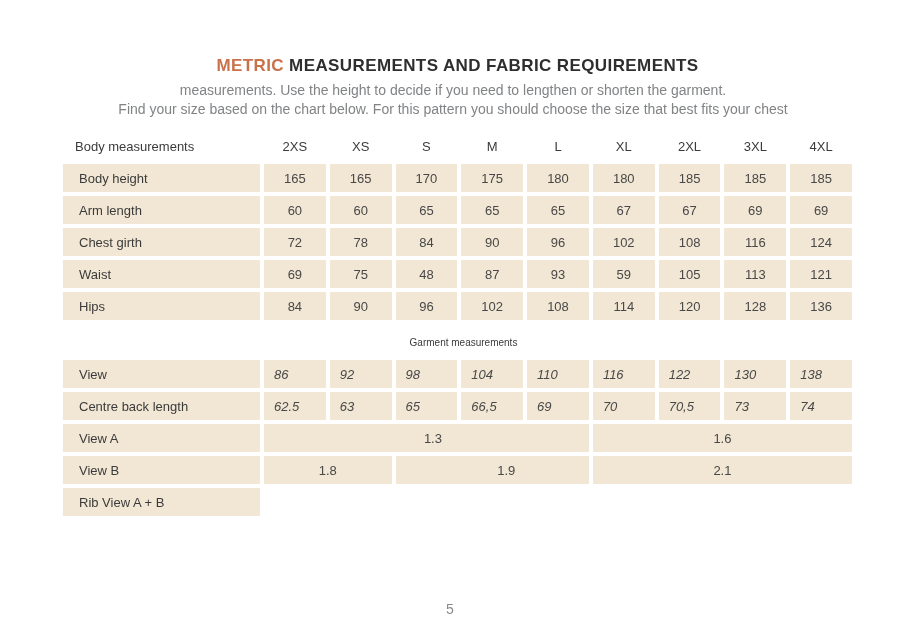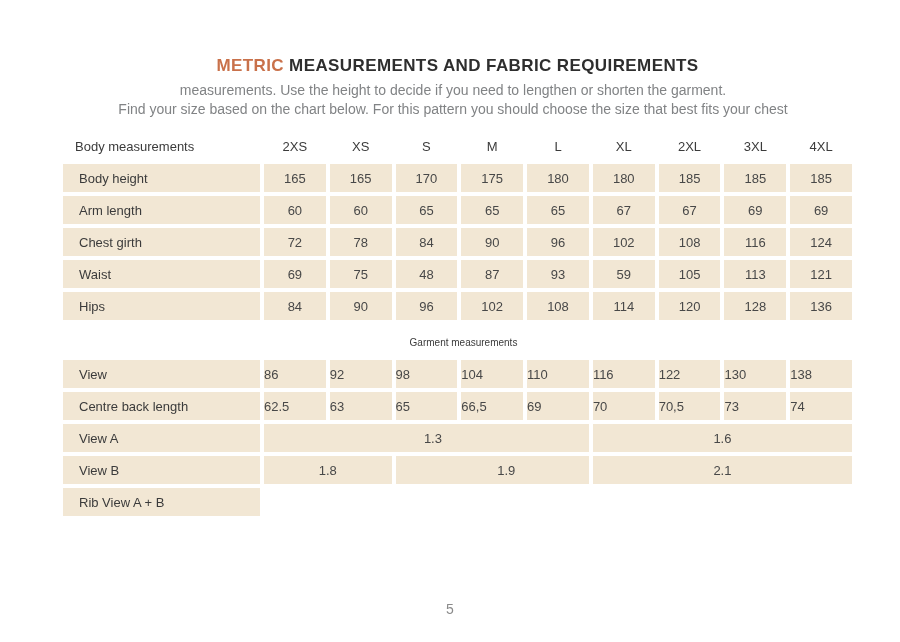--- a/index.html
+++ b/index.html
@@ -62,22 +62,23 @@
   }
   .cell.header {
     background: transparent;
     color: var(--label-text);
   }
   .cell.header.row-label {
     padding-left: 12px;
   }
   .cell.left-val {
     justify-content: flex-start;
-    padding-left: 0;
+    padding-left: 10px;
     box-sizing: border-box;
+    font-style: italic;
   }
   .section-label {
     grid-column: 1 / -1;
     background: transparent;
     padding: 13px 0 8px 12px;
     color: var(--label-text);
     font-size: 10px;
   }
   .page-number {
     position: absolute;

